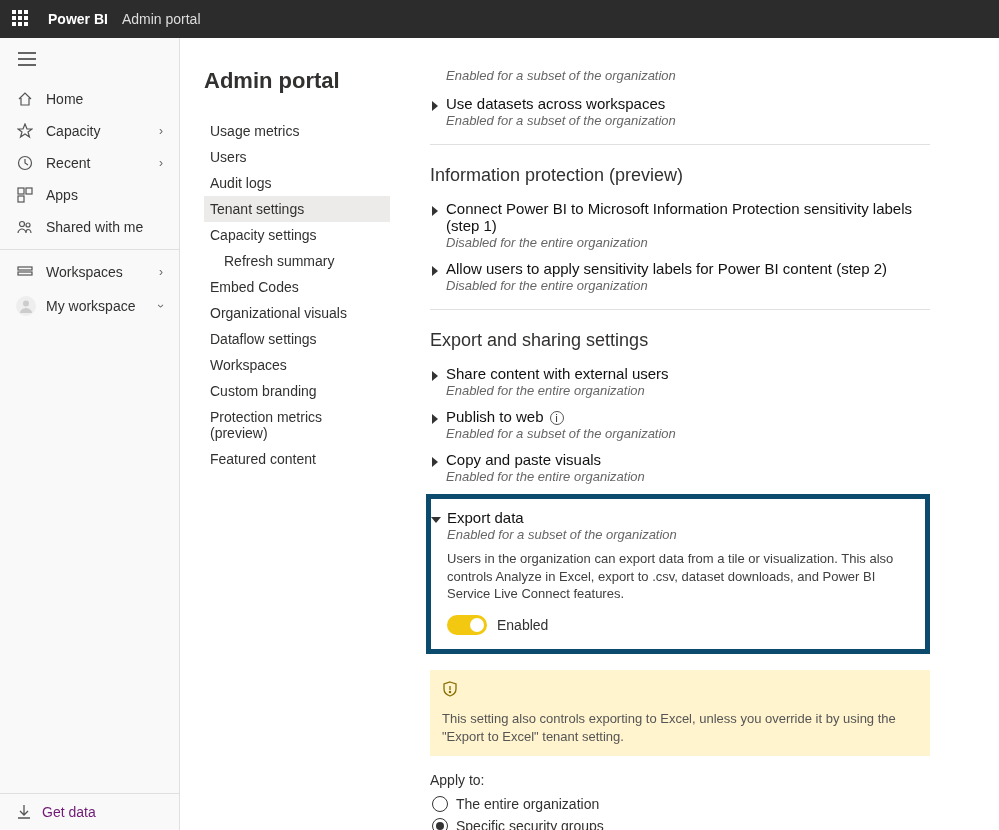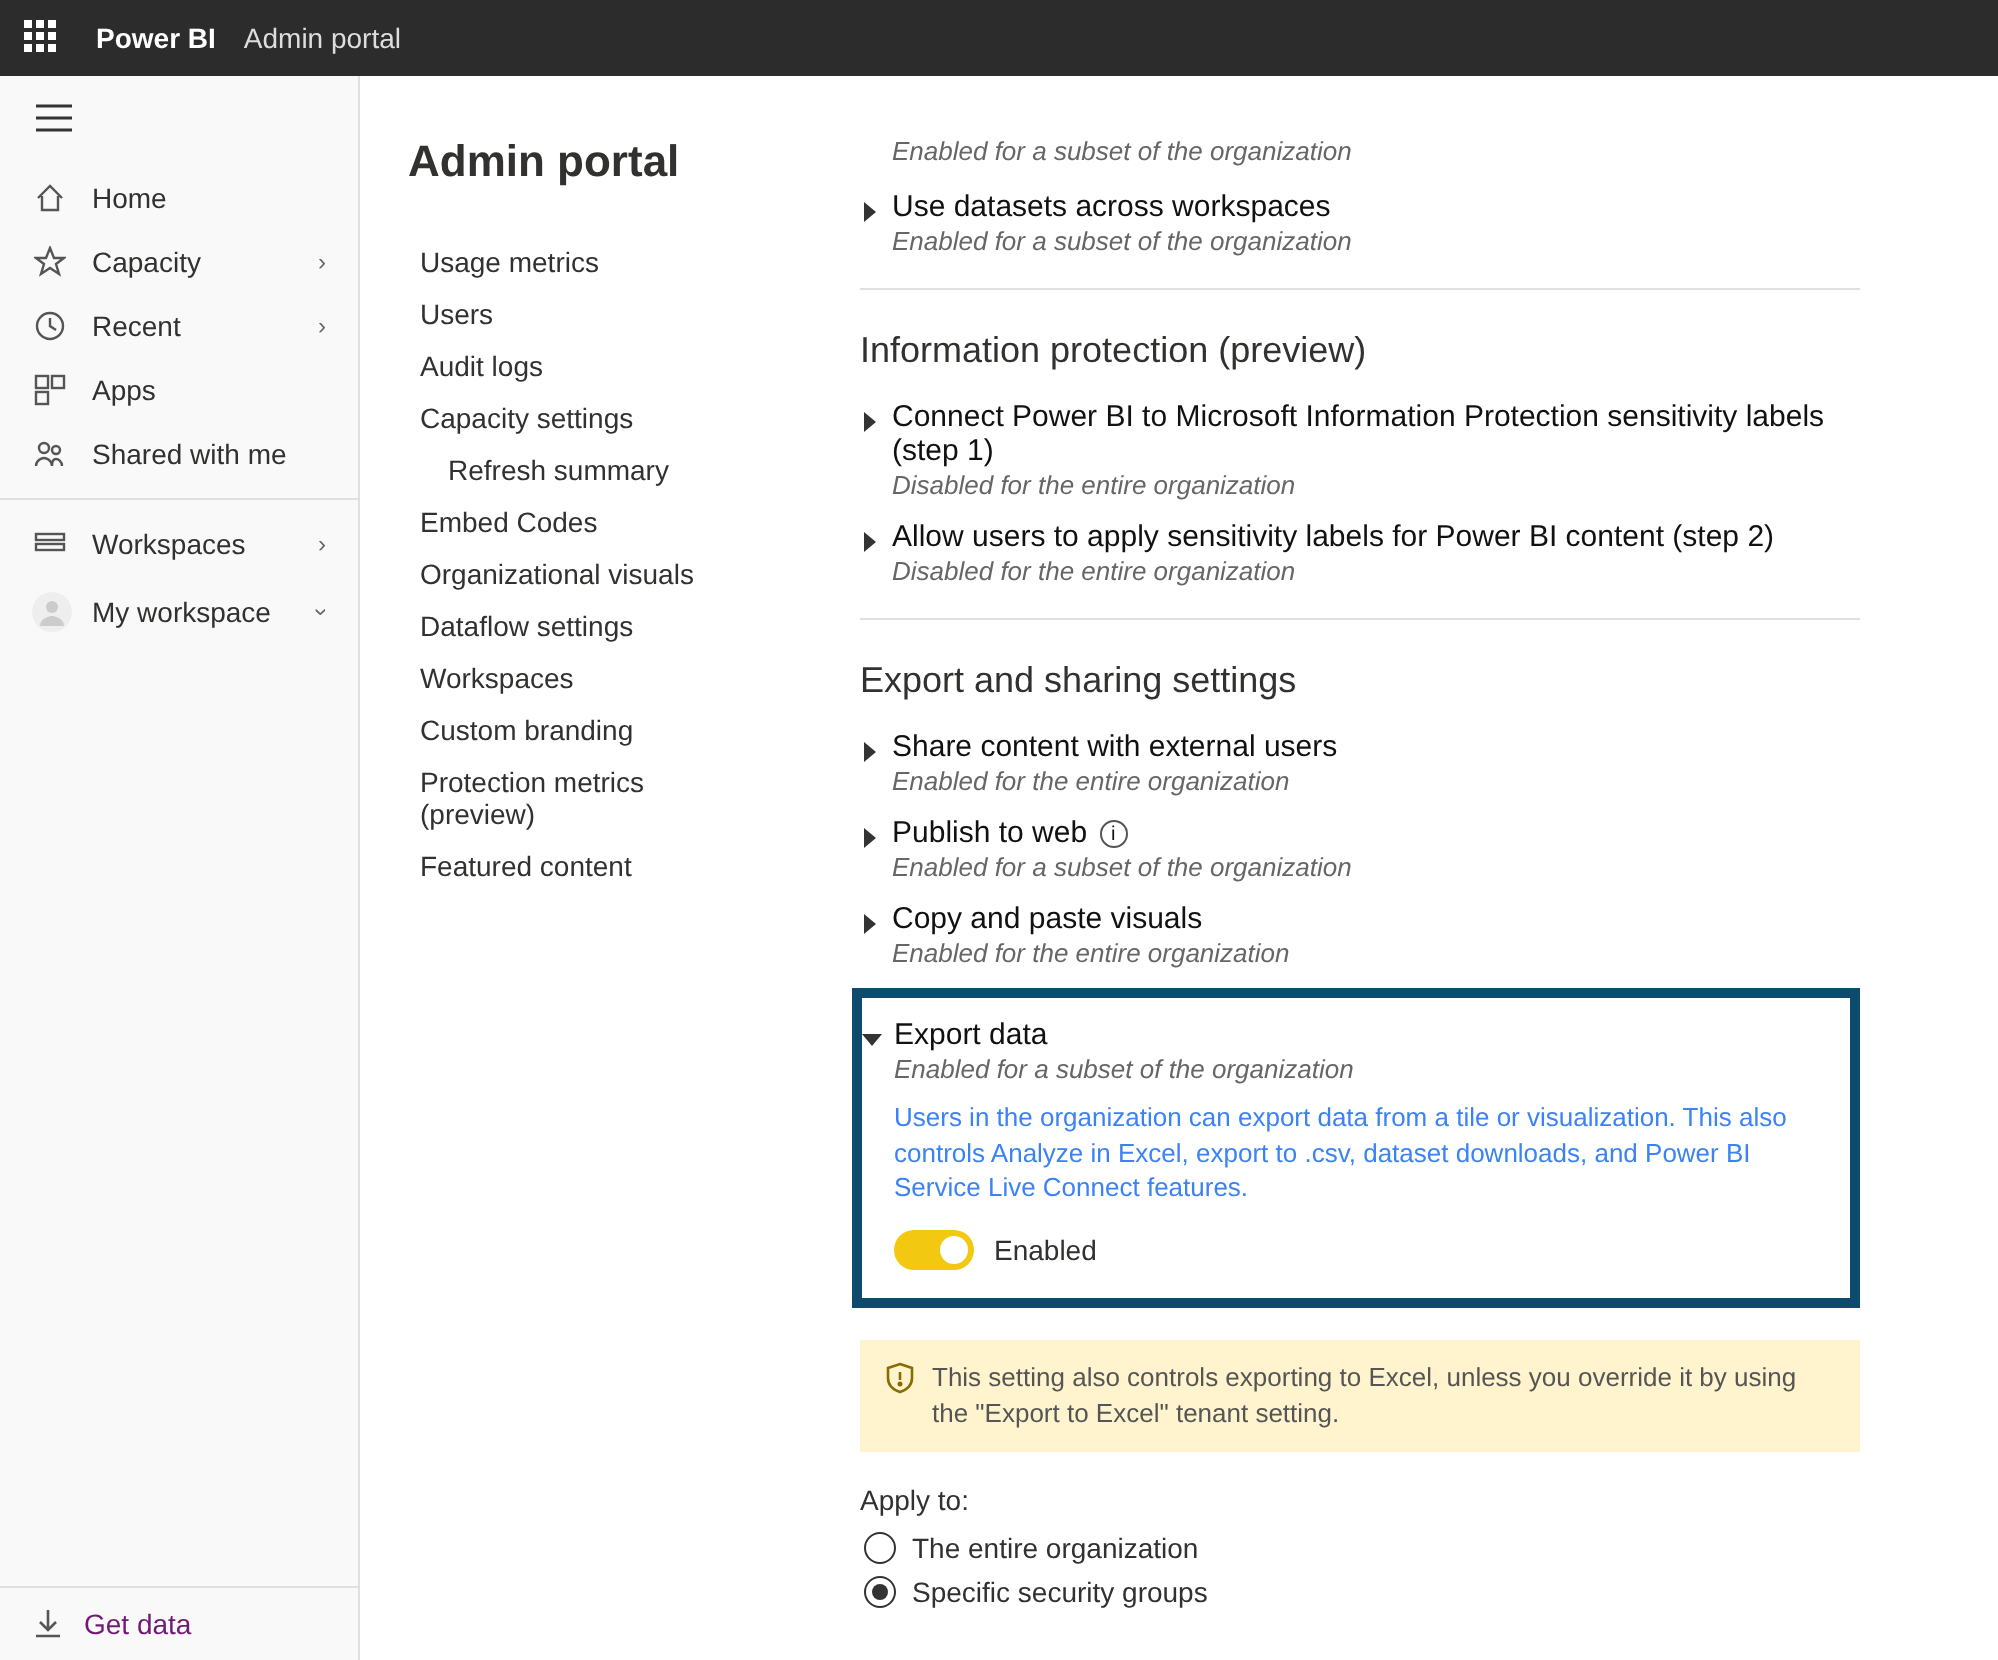--- a/index.html
+++ b/index.html
@@ -43,26 +43,26 @@
   .setting-row .body { flex:1; }
   .setting-row .title { font-size:15px; color:#111; }
   .setting-row .sub { font-style:italic; color:#666; font-size:13px; margin-top:1px; }
   .section-head { font-size:18px; font-weight:400; margin:20px 0 14px 0; color:#323130; }
   .hr { border-top:1px solid #e0e0e0; margin: 16px 0 20px 0; }
   
   .info-icon { display:inline-flex; width:14px; height:14px; border:1px solid #555; border-radius:50%; align-items:center; justify-content:center; font-size:10px; margin-left:6px; vertical-align:middle; }
 
   .highlight-box { border:5px solid #0c4a6e; padding: 10px 12px 14px 0; margin-left:-4px; margin-top:8px; }
   .highlight-box .setting-row { margin-bottom:6px; }
-  .highlight-box .desc { font-size:13px; color:#3b82f6; margin: 8px 0 12px 16px; line-height:1.35; }
+  .highlight-box .desc { font-size:13px; color:#404040; margin: 8px 0 12px 16px; line-height:1.35; }
   .toggle-row { display:flex; align-items:center; margin-left:16px; }
   .toggle { width:40px; height:20px; border-radius:10px; background:#f2c811; position:relative; cursor:pointer; margin-right:10px; }
   .toggle .knob { width:14px; height:14px; background:#fff; border-radius:50%; position:absolute; right:3px; top:3px; }
 
-  .yellow-note { background:#fff4ce; padding:10px 12px; font-size:13px; color:#555; margin-top:16px; display:flex; align-items:flex-start; gap:8px; line-height:1.4; }
+  .yellow-note { background:#fff4ce; padding:10px 12px; font-size:13px; color:#555; margin-top:16px; display:flex; align-items:flex-start; gap:8px; line-height:1.4;flex-direction:column; }
   .yellow-note .shield { flex-shrink:0; margin-top:1px; }
   .yellow-note .shield svg { width:16px; height:16px; stroke:#8a6d00; fill:none; stroke-width:1.3; }
 
   .apply { margin-top:16px; }
   .apply .label { margin-bottom:8px; }
   .radio-row { display:flex; align-items:center; margin-bottom:6px; margin-left:2px; cursor:pointer; }
   .radio { width:16px; height:16px; border:1.4px solid #333; border-radius:50%; margin-right:8px; display:flex; align-items:center; justify-content:center; }
   .radio.checked::after { content:''; width:8px; height:8px; background:#333; border-radius:50%; }
 </style>
 </head>
@@ -169,20 +169,21 @@
       <span>Get data</span>
     </div>
   </div>
 
   <div class="main">
     <div class="admin-menu">
       <h1>Admin portal</h1>
       <div class="mitem">Usage metrics</div>
       <div class="mitem">Users</div>
       <div class="mitem">Audit logs</div>
+      <div class="mitem selected">Tenant settings</div>
       <div class="mitem">Capacity settings</div>
       <div class="mitem sub">Refresh summary</div>
       <div class="mitem">Embed Codes</div>
       <div class="mitem">Organizational visuals</div>
       <div class="mitem">Dataflow settings</div>
       <div class="mitem">Workspaces</div>
       <div class="mitem">Custom branding</div>
       <div class="mitem">Protection metrics (preview)</div>
       <div class="mitem">Featured content</div>
     </div>

